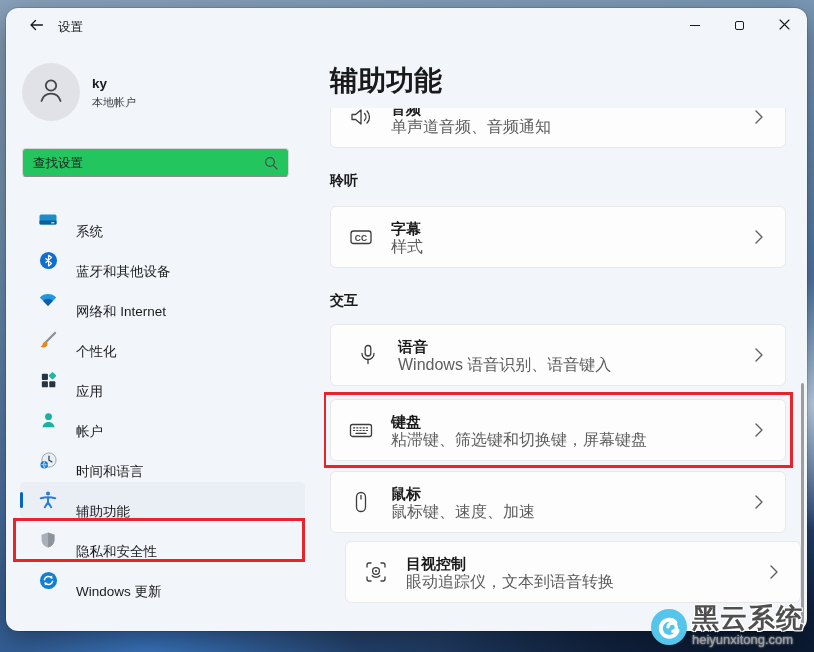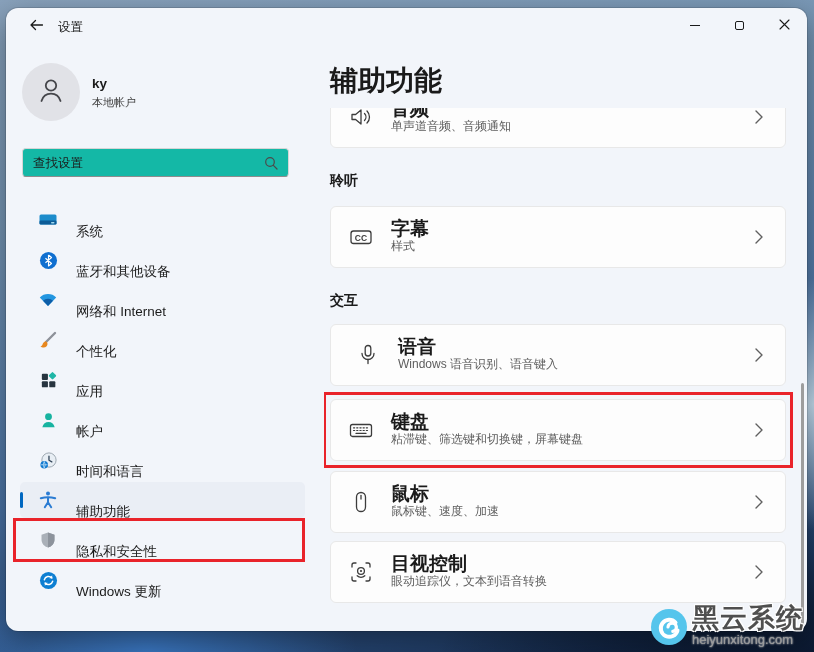--- a/index.html
+++ b/index.html
@@ -27,21 +27,21 @@
   .caption-btns { position:absolute; right:0; top:0; display:flex; }
   .cap-btn { width:45px; height:34px; display:flex; align-items:center; justify-content:center; cursor:pointer; }
   .min-glyph { width:10px; height:1px; background:#1a1a1a; }
   .max-glyph { width:9px; height:9px; border:1px solid #1a1a1a; border-radius:2px; }
   
   .avatar { position:absolute; left:16px; top:55px; width:58px; height:58px; border-radius:50%;
             background:#e1e2e7; display:flex; align-items:center; justify-content:center; }
   .user-name { position:absolute; left:86px; top:68px; font-size:13.5px; font-weight:bold; }
   .user-type { position:absolute; left:86px; top:87px; font-size:11px; color:#3c3c3c; }
   .search-box { position:absolute; left:16px; top:140px; width:267px; height:29px;
-            background:#14b8a6; border:1px solid #d6d6d6; border-bottom:1px solid #8d8d8d;
+            background:#22c55e; border:1px solid #d6d6d6; border-bottom:1px solid #8d8d8d;
             border-radius:4px; display:flex; align-items:center; }
   .search-box input { flex:1; border:none; outline:none; background:transparent;
             font-family:inherit; font-size:12.5px; color:#1b1b1b; padding:0 8px 0 10px; }
   .search-box input::placeholder { color:#1b1b1b; }
   .search-glyph { margin-right:10px; display:flex; }
   .nav { position:absolute; left:7px; top:194px; width:292px; }
   .nav-item { position:relative; height:36px; margin-bottom:4px; width:285px; margin-left:7px;
               border-radius:5px; display:flex; align-items:center; cursor:pointer; }
   .nav-item.selected { background:#eaeef5; }
   .nav-accent { position:absolute; left:0; top:10px; width:3px; height:16px; border-radius:2px;
@@ -52,32 +52,32 @@
   .nav-red-box { position:absolute; left:7px; top:510px; width:292px; height:44px;
                  border:3px solid var(--red); pointer-events:none; z-index:5; }
   
   .page-title { position:absolute; left:324px; top:54px; font-size:28px; font-weight:600; color:#1a1a1a; }
   .viewport { position:absolute; left:318px; top:100px; width:480px; height:537px; overflow:hidden; }
   .content { position:relative; padding-left:6px; width:468px; }
   .card { position:relative; width:456px; height:62px; background:#fdfdfd;
           border:1px solid #e8e8e8; border-radius:6px; display:flex; align-items:center; cursor:pointer; }
   .card-ico { width:26px; height:26px; margin-left:17px; display:flex; align-items:center; justify-content:center; flex-shrink:0; }
   .card-text { margin-left:17px; }
-  .card-title { font-size:19px; font-weight:bold; color:#1b1b1b; line-height:17px; }
-  .card-sub { font-size:12px; color:#5d5d5d; line-height:15px; margin-top:2px; }
+  .card-title { font-size:15px; font-weight:bold; color:#1b1b1b; line-height:17px; }
+  .card-sub { font-size:16px; color:#5d5d5d; line-height:15px; margin-top:2px; }
   .chevron { position:absolute; right:22px; top:50%; transform:translateY(-50%); display:flex; }
   .section-hdr { font-size:14px; font-weight:bold; color:#1b1b1b; line-height:20px; }
   .audio-card { margin-top:-22px; }
   .hdr-hearing { margin-top:22px; }
   .captions-card { margin-top:16px; }
   .hdr-interaction { margin-top:22px; }
   .speech-card { margin-top:14px;padding-left:7px; }
   .kb-red-wrap { margin:6px 0 0 -7px; width:470px; border:3px solid var(--red); padding:4px; }
   .mouse-card { margin-top:3px; }
-  .eye-card { margin-top:8px; }
+  .eye-card { margin-top:8px;margin-left:15px; }
   .scrollbar-thumb { position:absolute; left:795px; top:375px; width:3px; height:254px;
                      background:#9d9d9d; border-radius:2px; cursor:pointer; }
   
   .watermark { position:absolute; left:650px; top:604px; display:flex; align-items:flex-end; z-index:20; }
   .wm-badge { width:38px; height:38px; flex-shrink:0; }
   .wm-text { margin-left:4px; }
   .wm-brand { font-size:27px; font-weight:bold; color:#4f4f4f; letter-spacing:1px; line-height:28px;
       text-shadow:-1px -1px 0 #fff, 1px -1px 0 #fff, -1px 1px 0 #fff, 1px 1px 0 #fff; }
   .wm-domain { font-size:13px; color:#9a9a9a; line-height:13px; margin-top:1px;
       text-shadow:0 0 2px #fff; }

